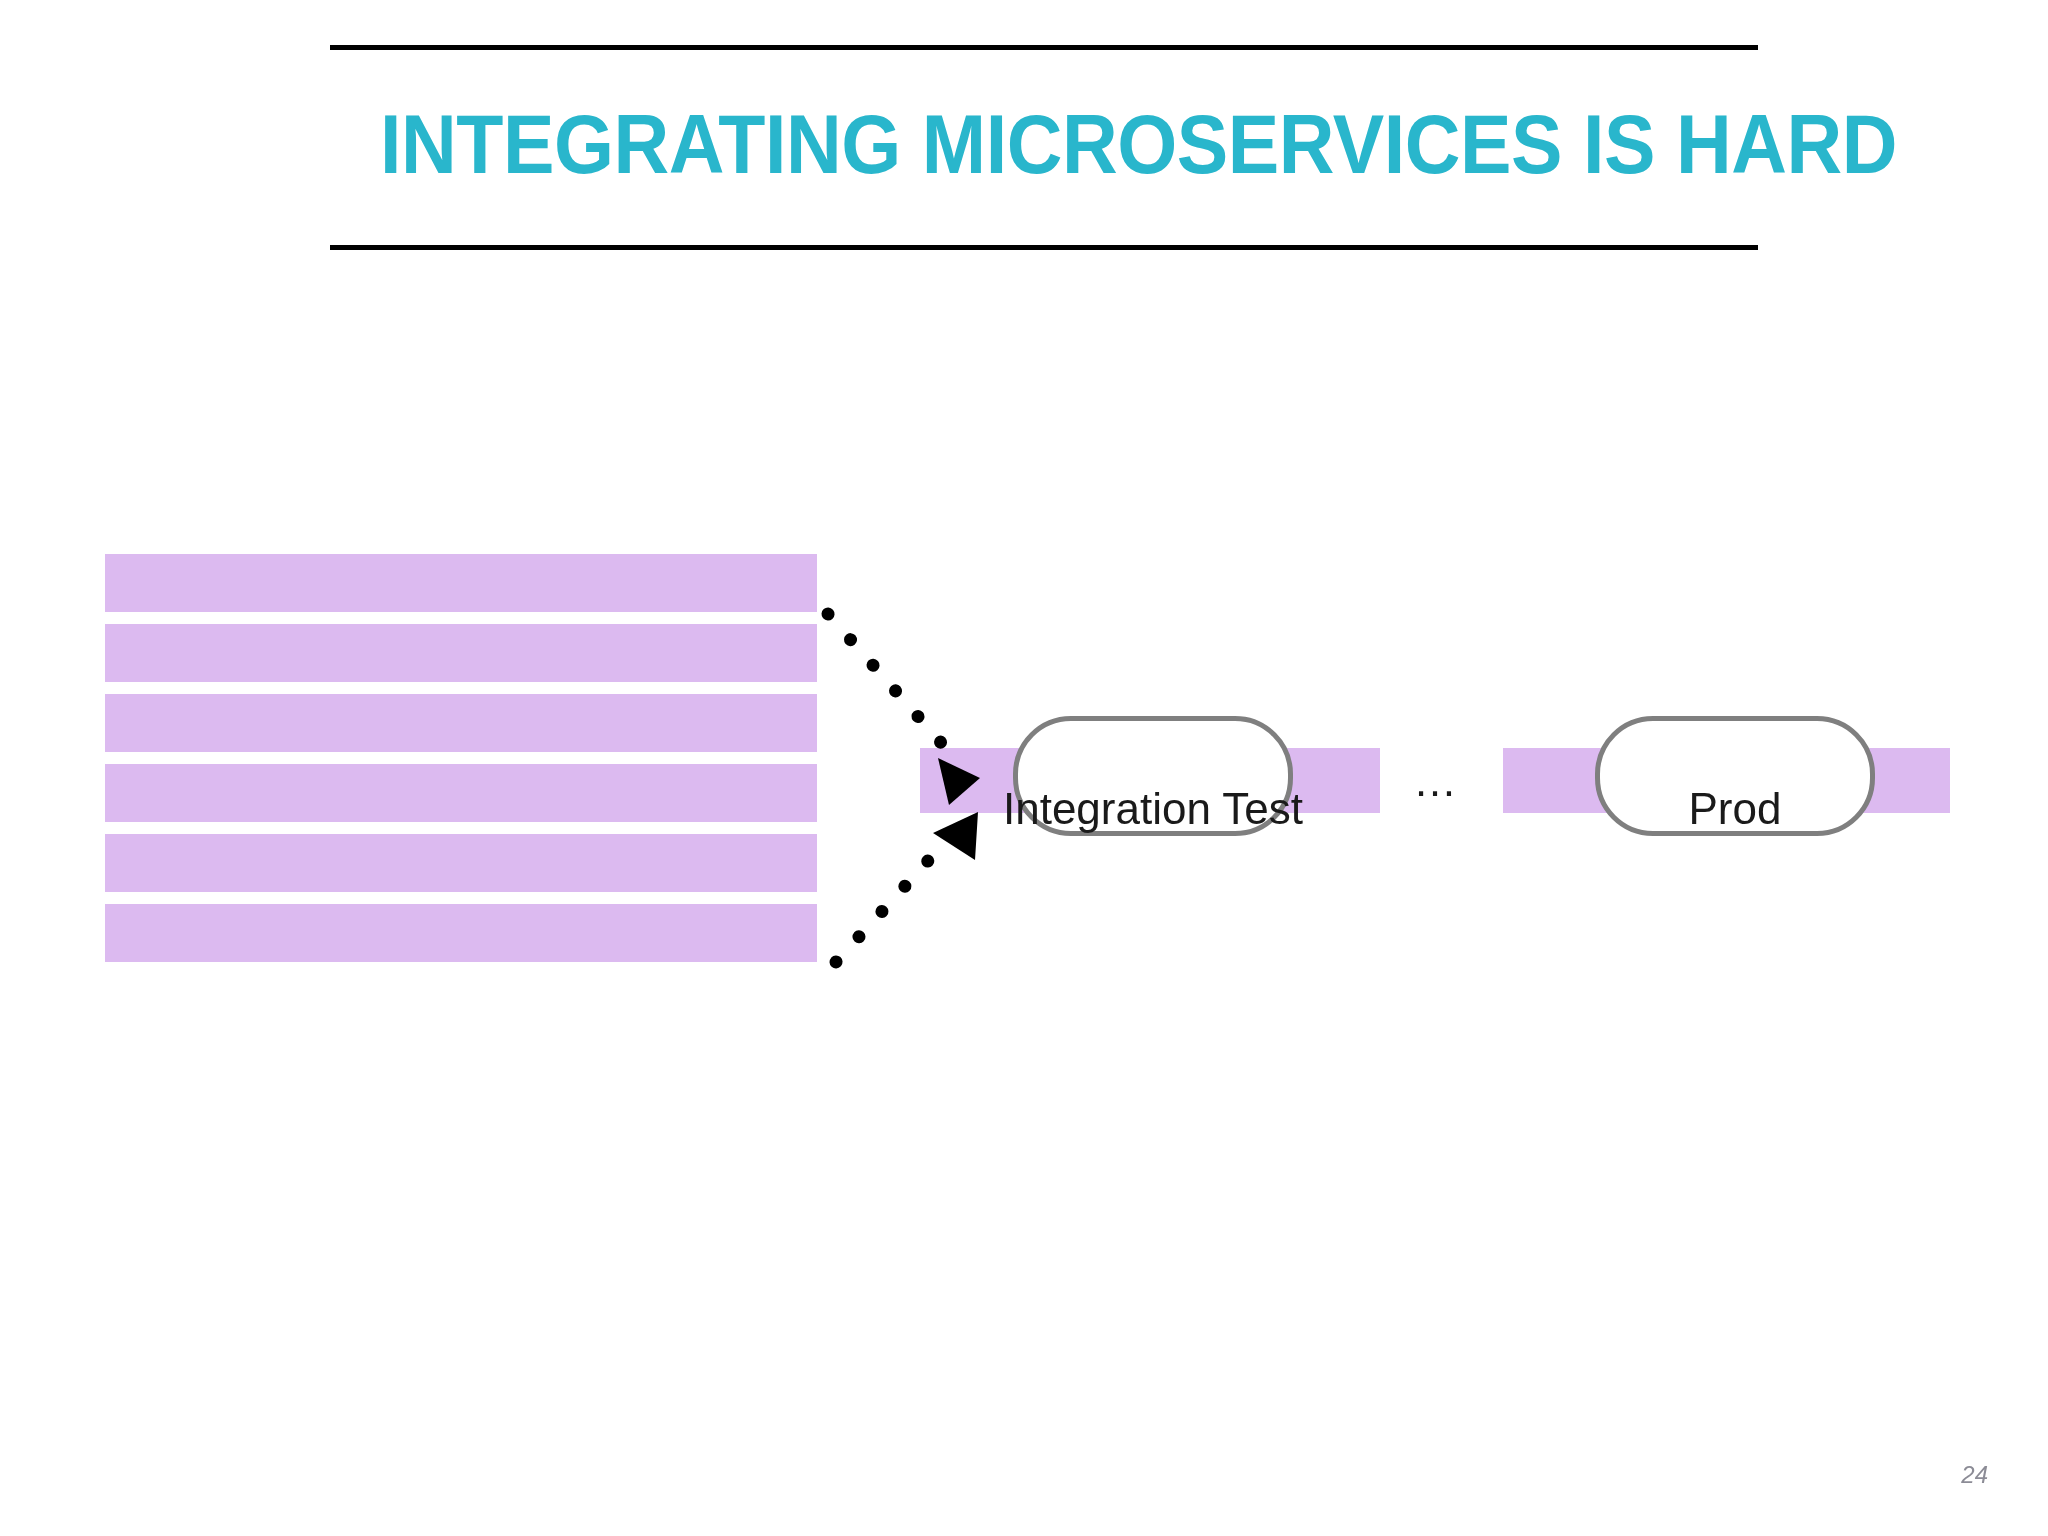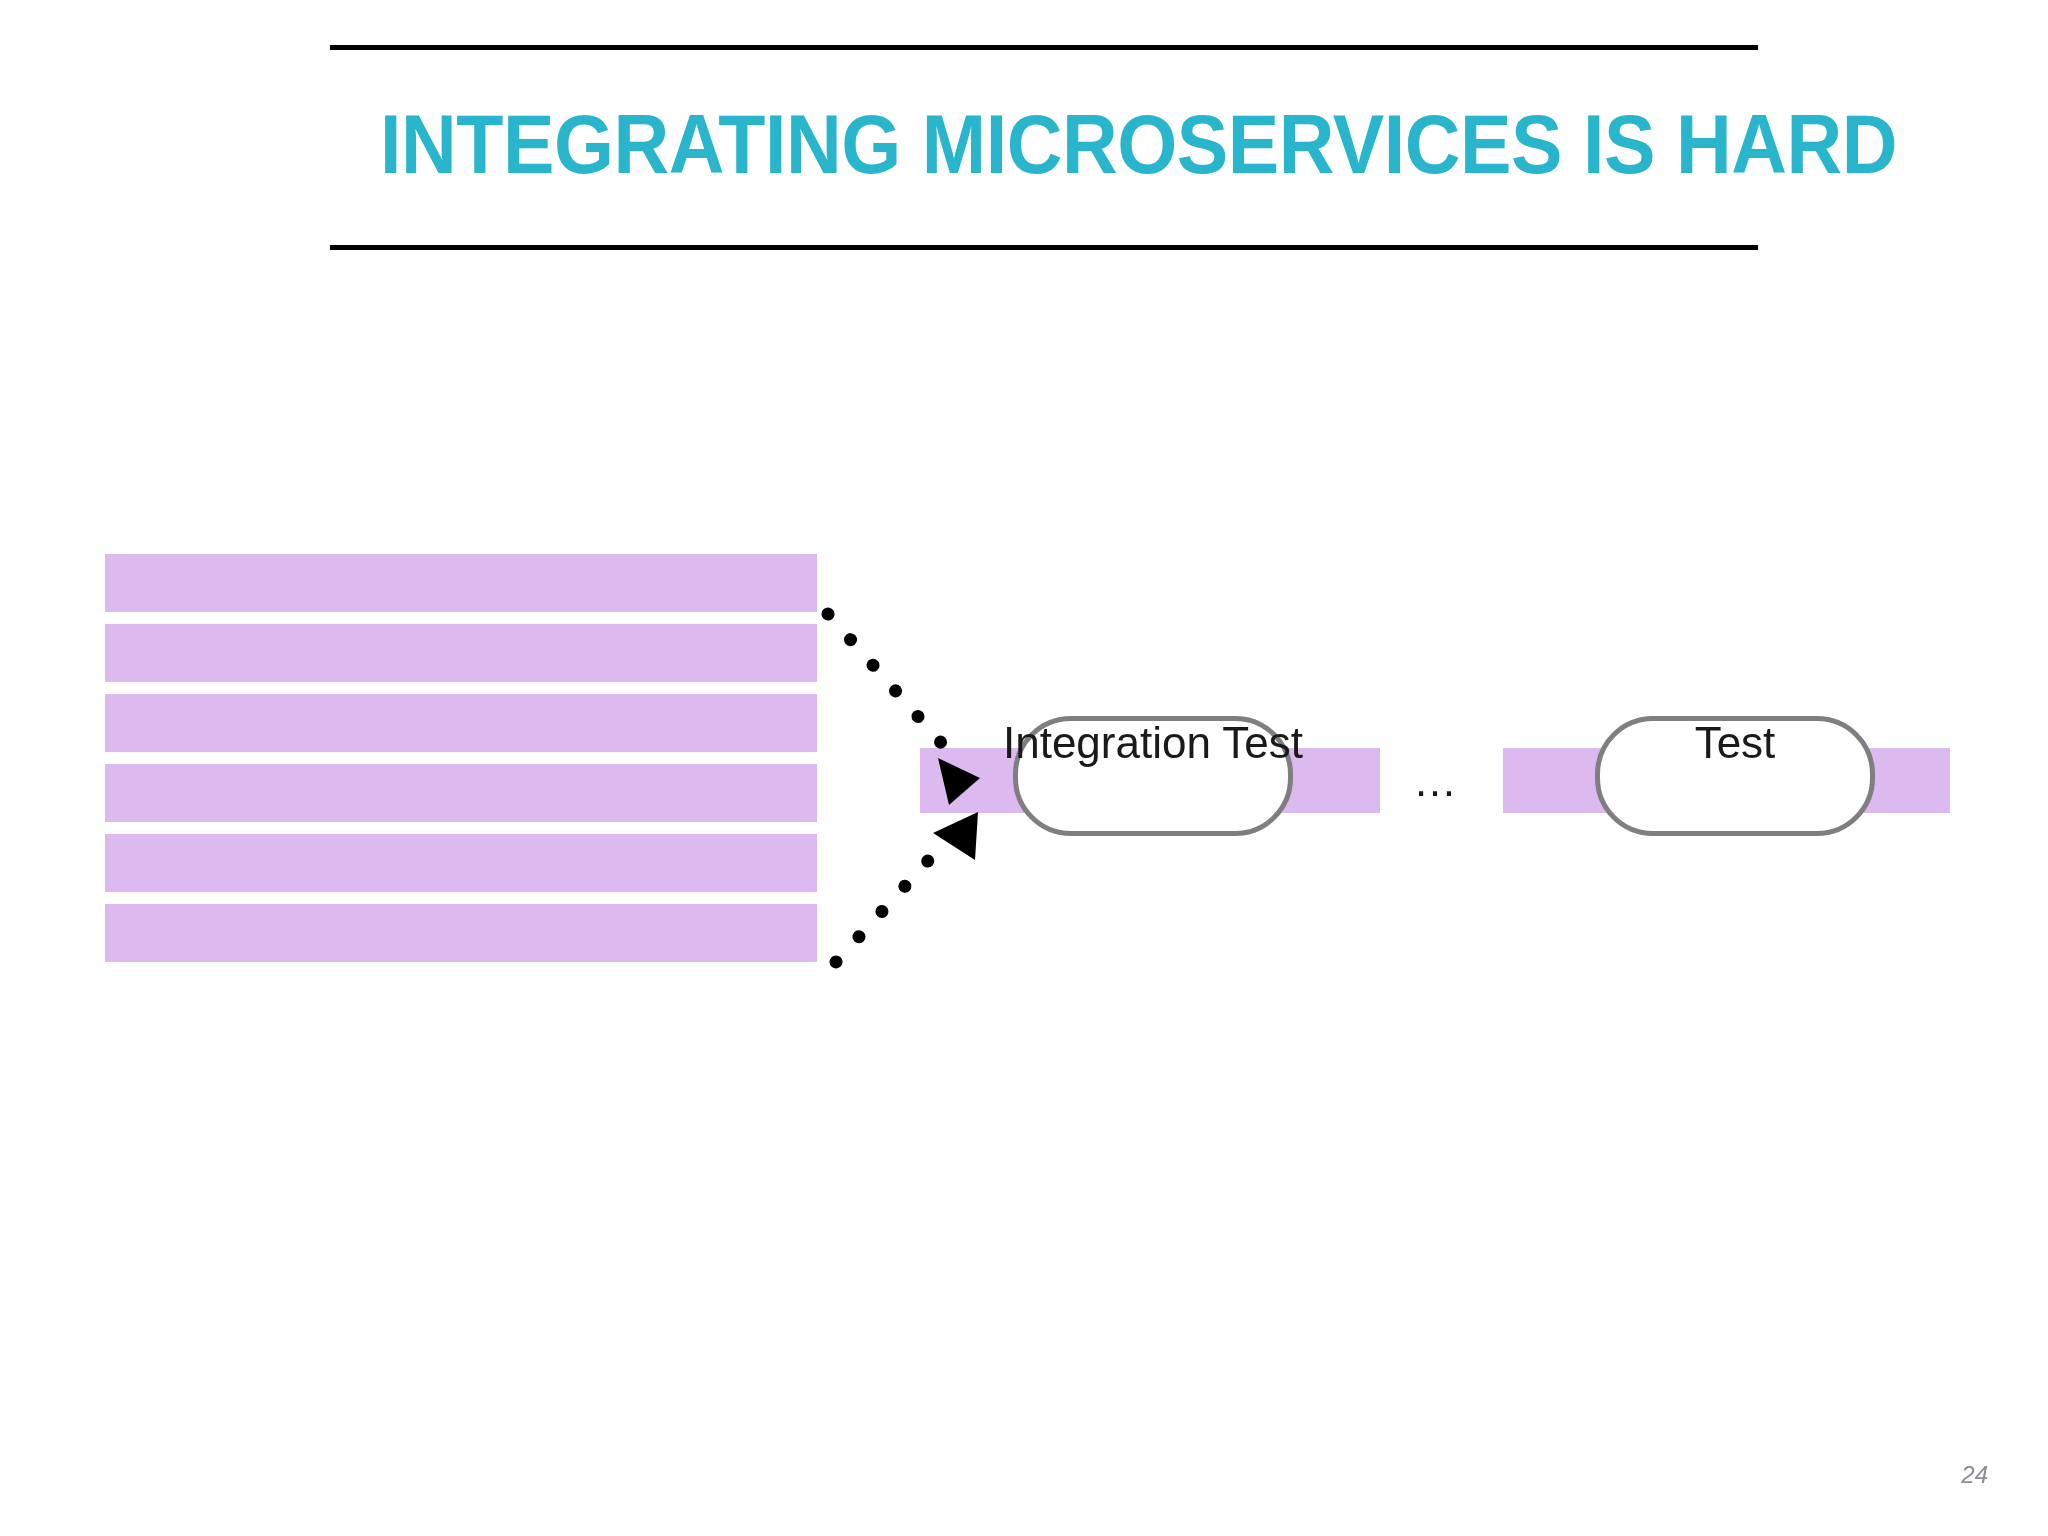--- a/index.html
+++ b/index.html
@@ -81,21 +81,21 @@
   #bar-prod        { left: 1503px; top: 748px; width: 447px; height: 65px; }
 
   
   .stage-box {
     position: absolute;
     background: #FFFFFF;
     border: 5px solid #7F7F7F;
     border-radius: 58px;
     box-sizing: border-box;
     display: flex;
-    align-items: flex-start;
+    align-items: flex-end;
     justify-content: center;
   }
   .stage-label {
     color: #1A1A1A;
     font-family: "Liberation Sans", sans-serif;
     font-weight: 400;
     font-size: 44px;
     line-height: 44px;
     white-space: nowrap;
   }
@@ -160,21 +160,21 @@
     <div id="bar-integration" class="service-bar"></div>
     <div id="bar-prod" class="service-bar"></div>
 
     <div id="stage-integration" class="stage-box">
       <span class="stage-label">Integration Test</span>
     </div>
 
     <div id="ellipsis">…</div>
 
     <div id="stage-prod" class="stage-box">
-      <span class="stage-label">Test</span>
+      <span class="stage-label">Prod</span>
     </div>
 
     <svg id="arrow-layer" viewBox="0 0 2048 1536">
       <g>
         <line x1="828" y1="614" x2="958" y2="762" stroke="#000000" stroke-width="13" stroke-linecap="round" stroke-dasharray="0.1 34"></line>
         <polygon points="980,778 938,758 949,805" fill="#000000"></polygon>
       </g>
       <g>
         <line x1="836" y1="962" x2="956" y2="830" stroke="#000000" stroke-width="13" stroke-linecap="round" stroke-dasharray="0.1 34"></line>
         <polygon points="978,812 933,833 975,860" fill="#000000"></polygon>

